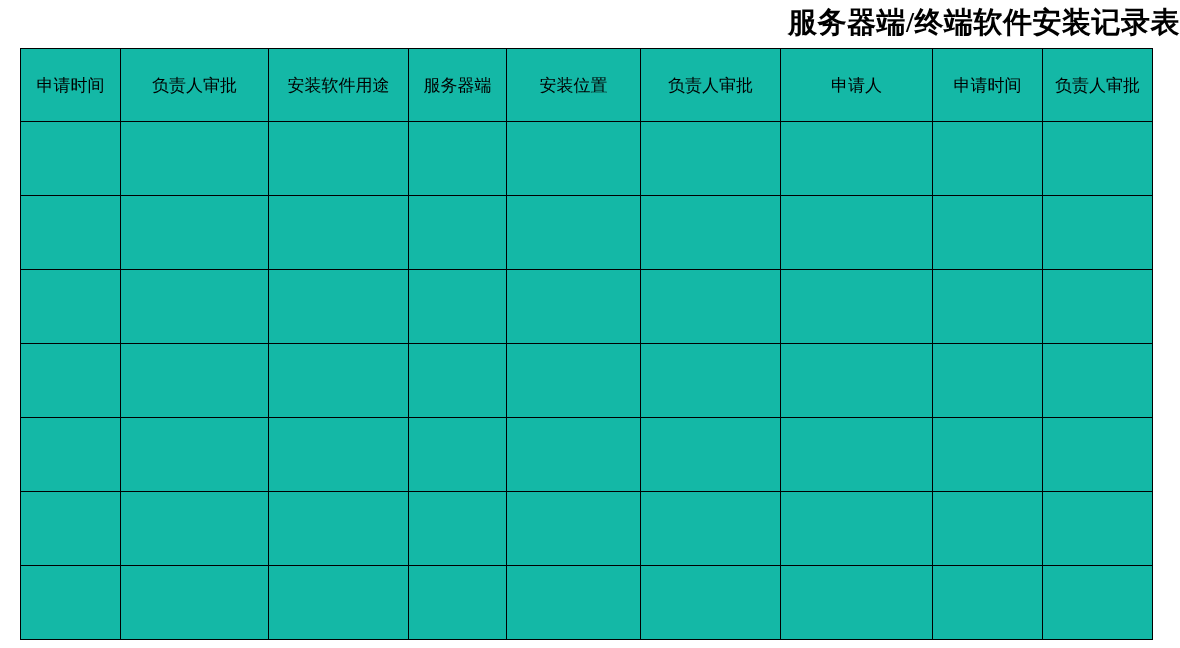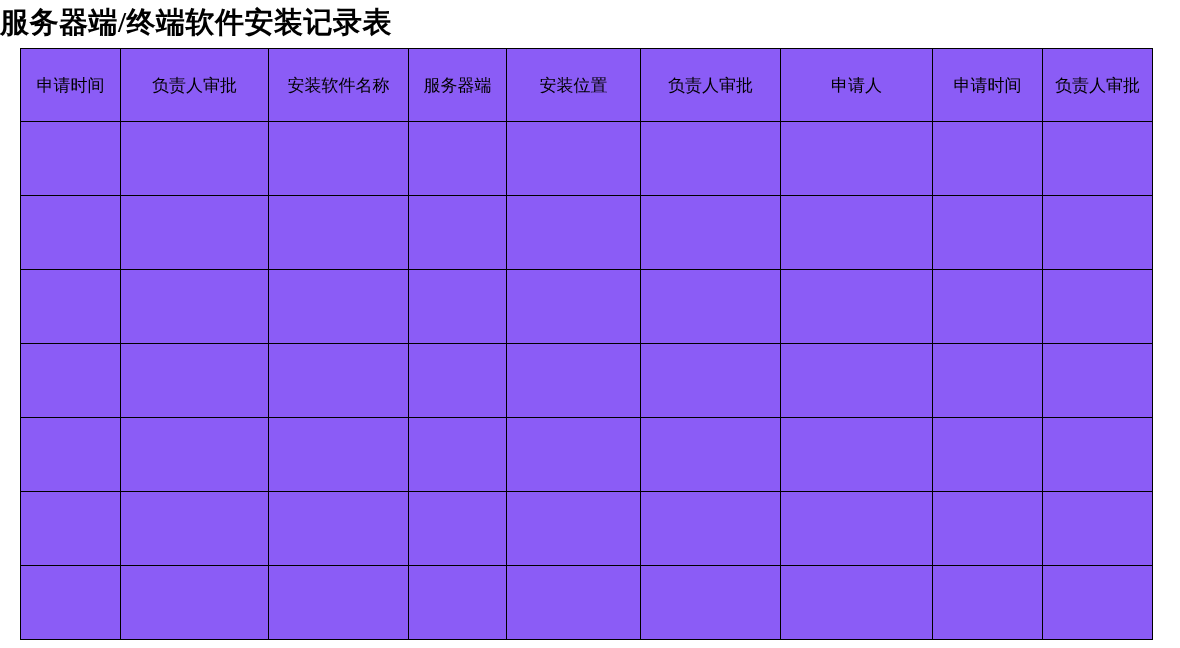--- a/index.html
+++ b/index.html
@@ -14,38 +14,38 @@
     color: #000000;
     overflow: hidden;
   }
   .page {
     width: 1180px;
     height: 648px;
     position: relative;
     box-sizing: border-box;
   }
   .doc-title {
-    text-align: left;
+    text-align: right;
     font-family: "Liberation Serif", "DejaVu Serif", serif;
     font-weight: bold;
     font-size: 29px;
     line-height: 40px;
     letter-spacing: 0.5px;
     margin: 2px 0 6px 0;
     white-space: nowrap;
   }
   .table-wrap {
     padding: 0 20px;
     box-sizing: border-box;
   }
   table.record-table {
     border-collapse: collapse;
     table-layout: fixed;
     width: 1016px;
-    background: #8b5cf6;
+    background: #14b8a6;
   }
   table.record-table th,
   table.record-table td {
     border: 1px solid #000000;
     padding: 2px 4px;
     vertical-align: middle;
     text-align: center;
     font-weight: normal;
     font-size: 17px;
     line-height: 25px;
@@ -85,21 +85,21 @@
           <col class="c4">
         <col class="c5">
           <col class="c6">
           <col class="c7">
           <col class="c8">
       </colgroup>
       <thead>
         <tr>
           <th>申请时间</th>
           <th>负责人审批</th>
-          <th>安装软件名称</th>
+          <th>安装软件用途</th>
           <th>服务器端</th>
           <th>安装位置</th>
           <th>负责人审批</th>
           <th>申请人</th>
           <th>申请时间</th>
           <th>负责人审批</th>
         </tr>
       </thead>
       <tbody>
         <tr>

